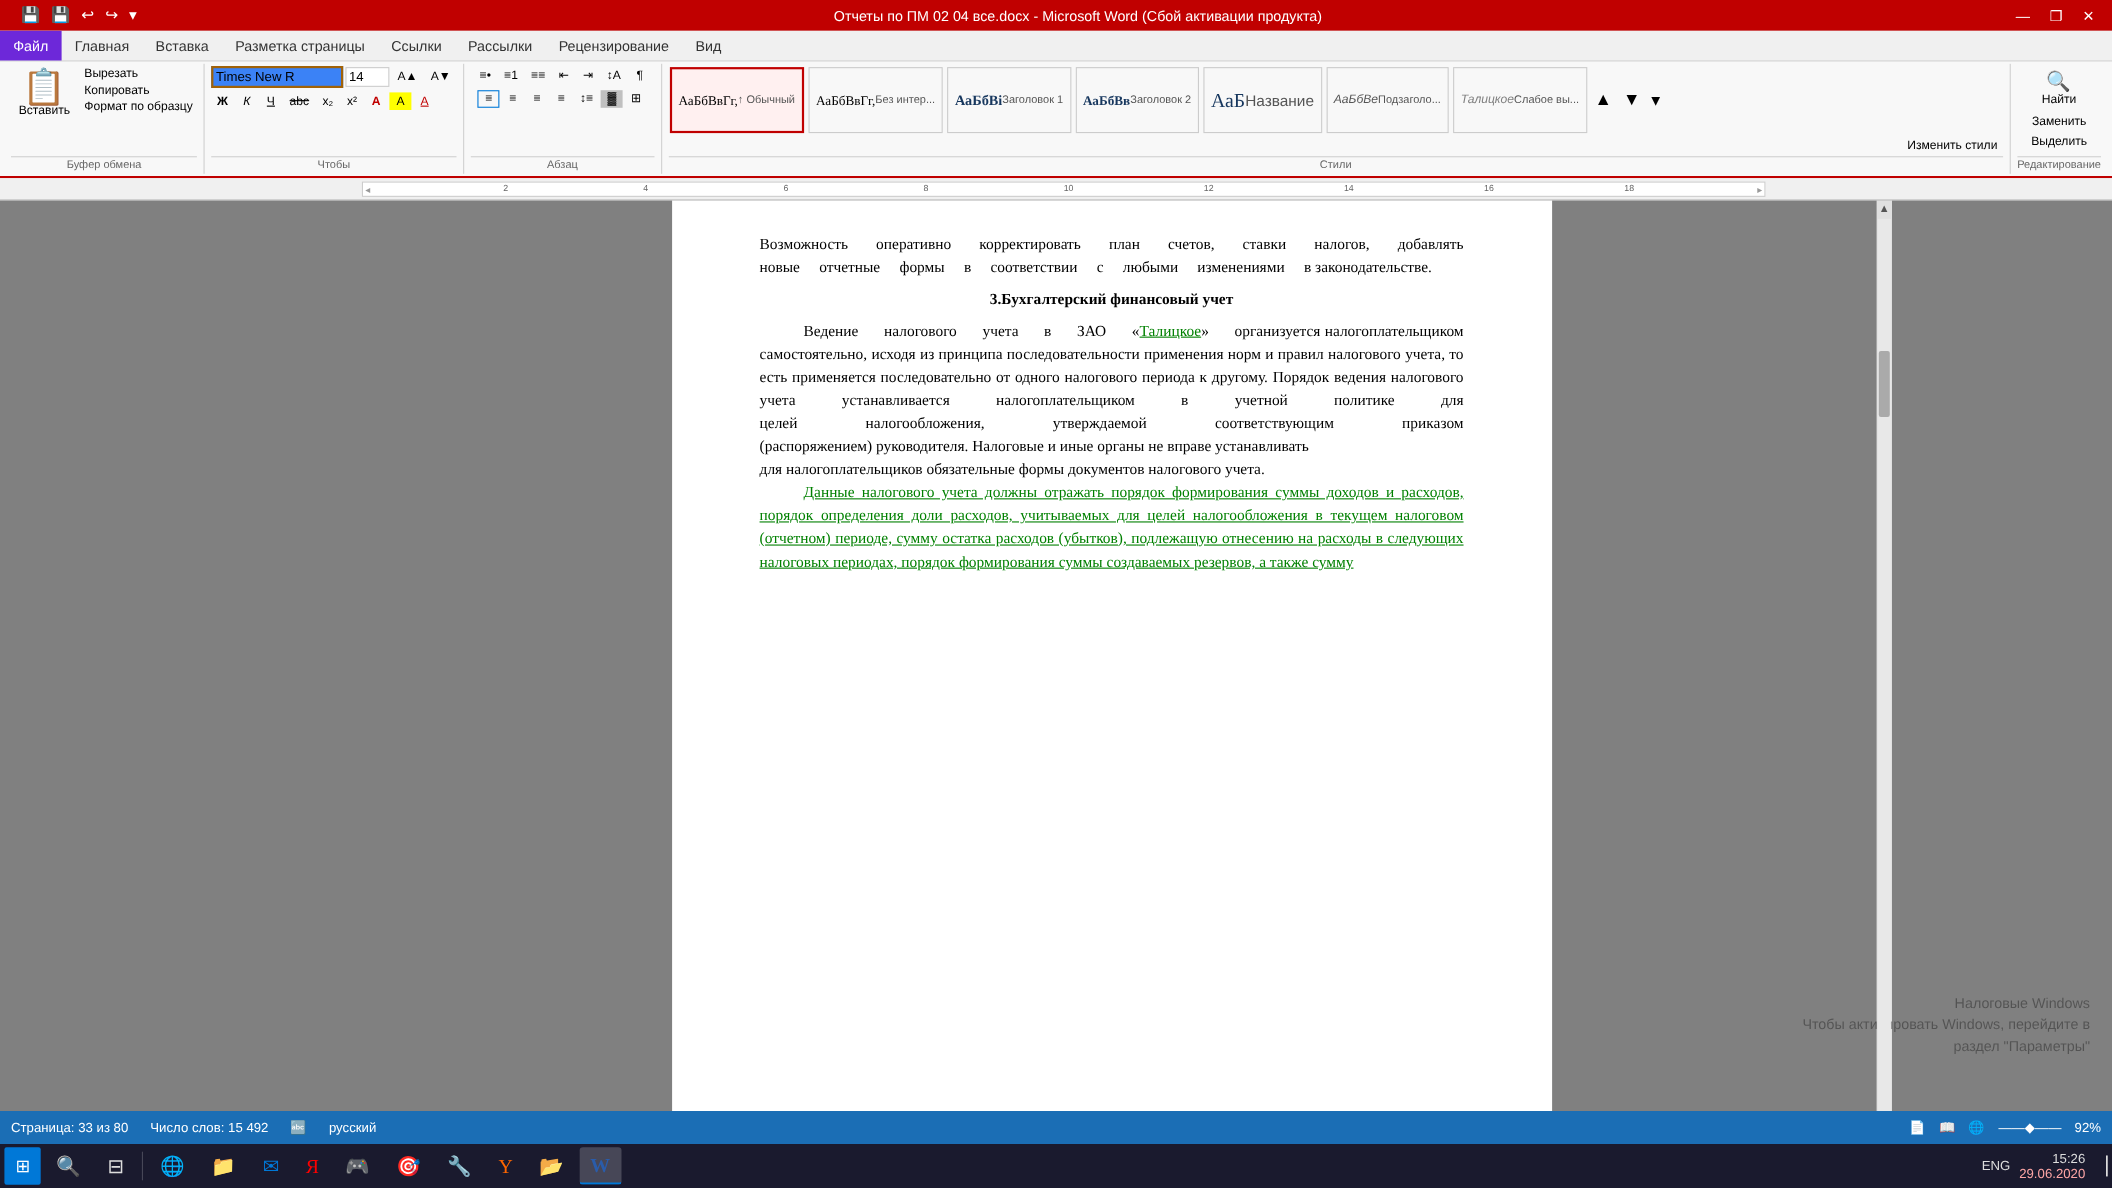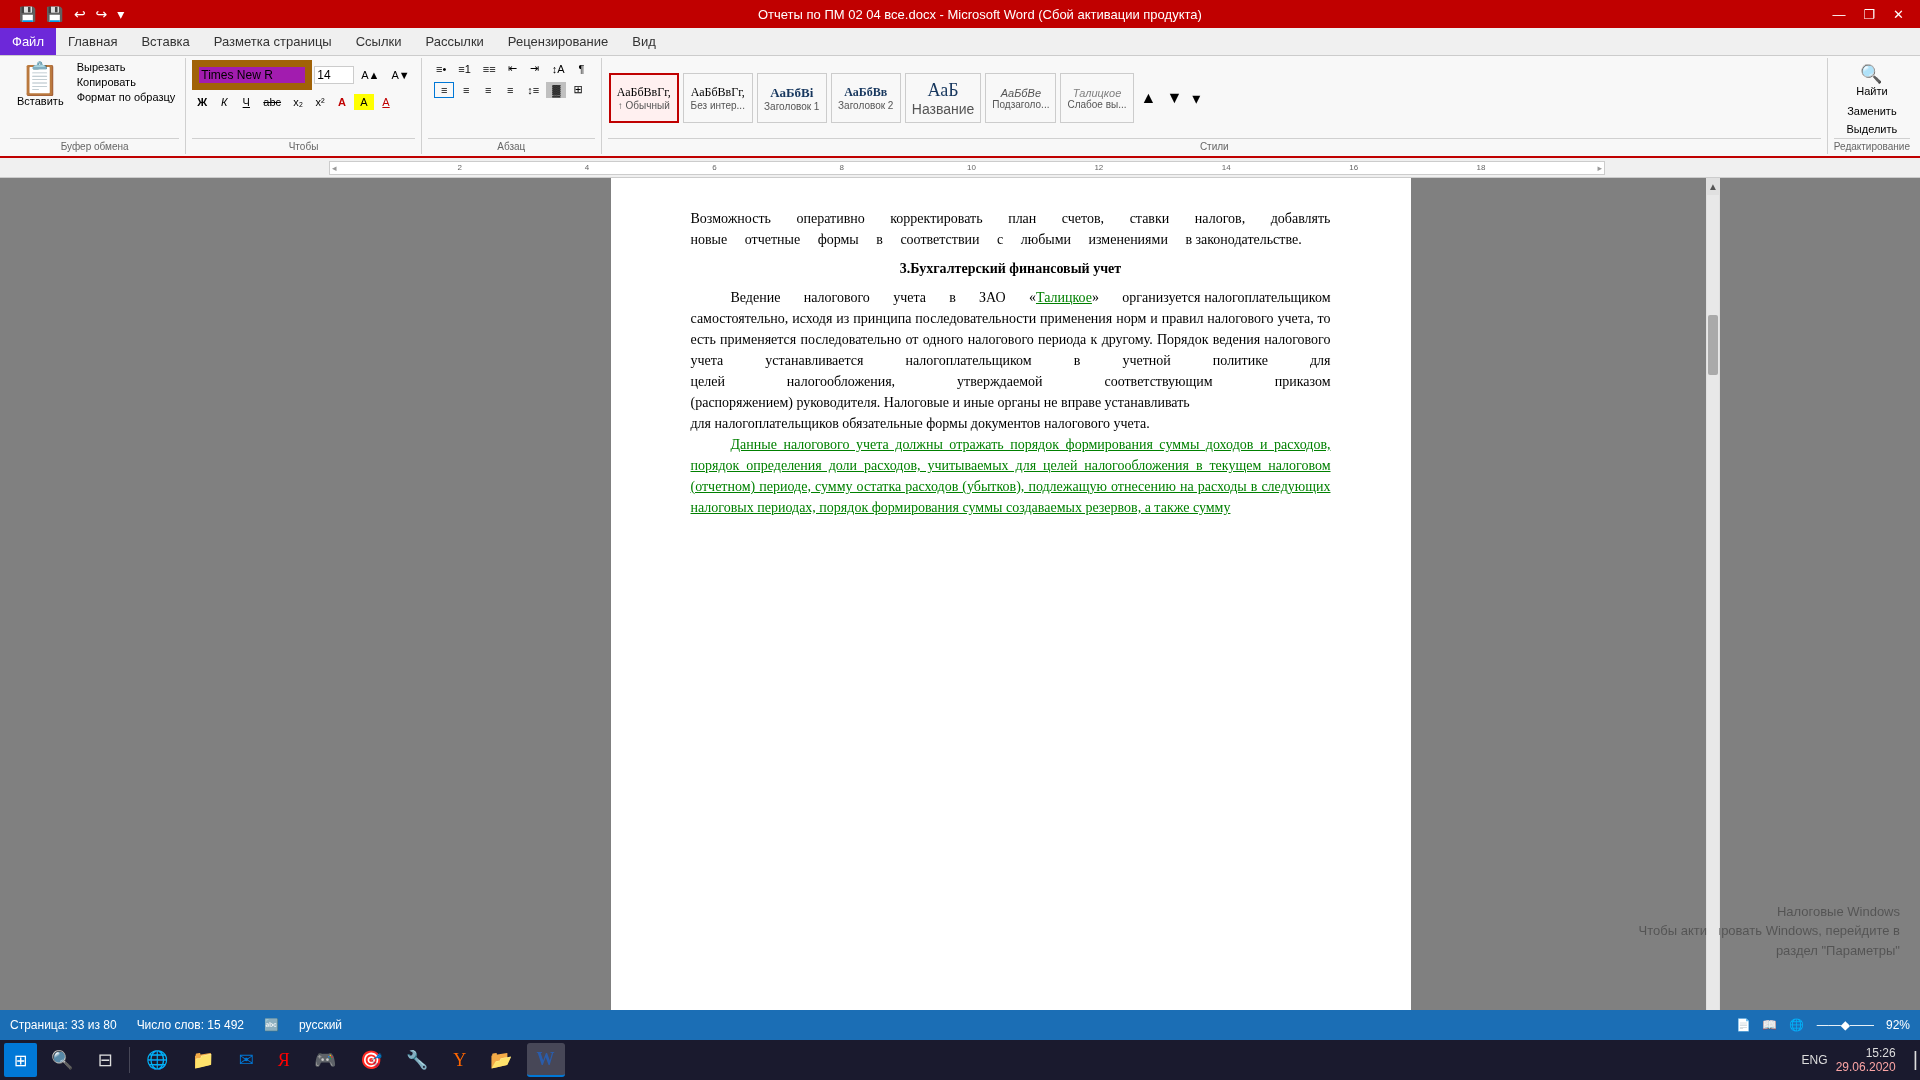--- a/index.html
+++ b/index.html
@@ -70,22 +70,22 @@
     .clipboard-mini-btns { display: flex; flex-direction: column; gap: 1px; }
     .mini-btn {
       font-size: 11px; font-family: Arial, sans-serif; padding: 1px 4px;
       cursor: pointer; white-space: nowrap;
     }
 
     
     .font-row { display: flex; align-items: center; gap: 2px; margin-bottom: 2px; }
     .font-select {
       font-size: 12px; font-family: Arial, sans-serif;
-      padding: 1px 2px; border: 7px solid #a16207; width: 120px;
-      background: #a21caf;
+      padding: 1px 2px; border: 2px solid #a16207; width: 120px;
+      background: #3b82f6;
     }
     .size-select {
       font-size: 12px; font-family: Arial, sans-serif;
       padding: 1px 2px; border: 1px solid #ccc; width: 40px;
       background: white;
     }
     .font-btn {
       font-size: 11px; font-family: Arial, sans-serif; padding: 1px 4px;
       border: 1px solid transparent; cursor: pointer; min-width: 20px; text-align: center;
     }
@@ -94,22 +94,22 @@
     .font-btn.underline { text-decoration: underline; }
 
     
     .styles-group { flex: 1; }
     .styles-group .ribbon-group-content {
       align-items: center; justify-content: flex-start;
     }
     .style-thumb {
       border: 1px solid #ccc; padding: 2px 6px; margin: 1px;
       font-size: 11px; font-family: Arial, sans-serif; cursor: pointer;
-      min-width: 70px; text-align: center; height: 50px;
-      display: flex; flex-direction: column; align-items: center; justify-content: center;
+      min-width: 70px; text-align: center; height: 60px;
+      display: flex; flex-direction: row; align-items: center; justify-content: center;
     }
     .style-thumb.active { border: 2px solid #c00000; background: #fff0f0; }
 
     
     .edit-btn {
       display: flex; flex-direction: column; align-items: center;
       padding: 2px 8px; cursor: pointer; border: 1px solid transparent;
     }
 
     
@@ -341,20 +341,23 @@
           <span style="font-size:11px;font-style:italic;color:#555">АаБбВе</span>
           <span style="font-size:10px;color:#555">Подзаголо...</span>
         </div>
         <div class="style-thumb">
           <span style="font-size:11px;font-style:italic;color:#808080">Талицкое</span>
           <span style="font-size:10px;color:#555">Слабое вы...</span>
         </div>
         <span style="font-size:16px;cursor:pointer;padding:2px 4px;align-self:center">▲</span>
         <span style="font-size:16px;cursor:pointer;padding:2px 4px;align-self:center">▼</span>
         <span style="font-size:16px;cursor:pointer;padding:2px 4px;align-self:center">▾</span>
+      </div>
+      <div style="display:flex;justify-content:flex-end;margin-top:2px">
+        <span class="font-btn" style="font-size:11px;white-space:nowrap">Изменить стили</span>
       </div>
       <div class="ribbon-group-label">Стили</div>
     </div>
 
     <div class="ribbon-group" style="min-width:80px">
       <div class="ribbon-group-content" style="flex-direction:column;gap:4px;">
         <div class="edit-btn">
           <span style="font-size:18px">🔍</span>
           <span style="font-size:11px;font-family:Arial,sans-serif">Найти</span>
         </div>

